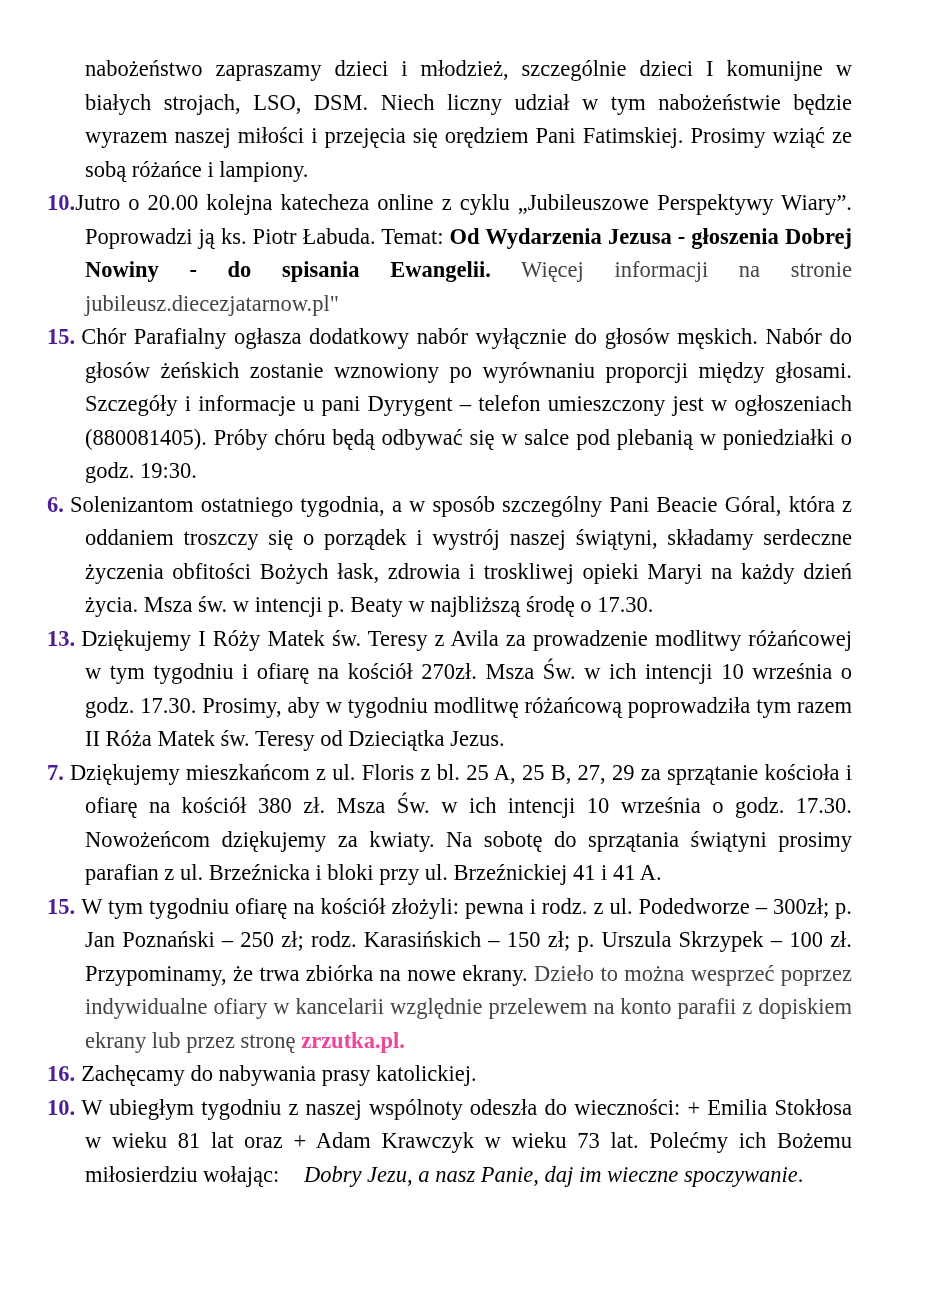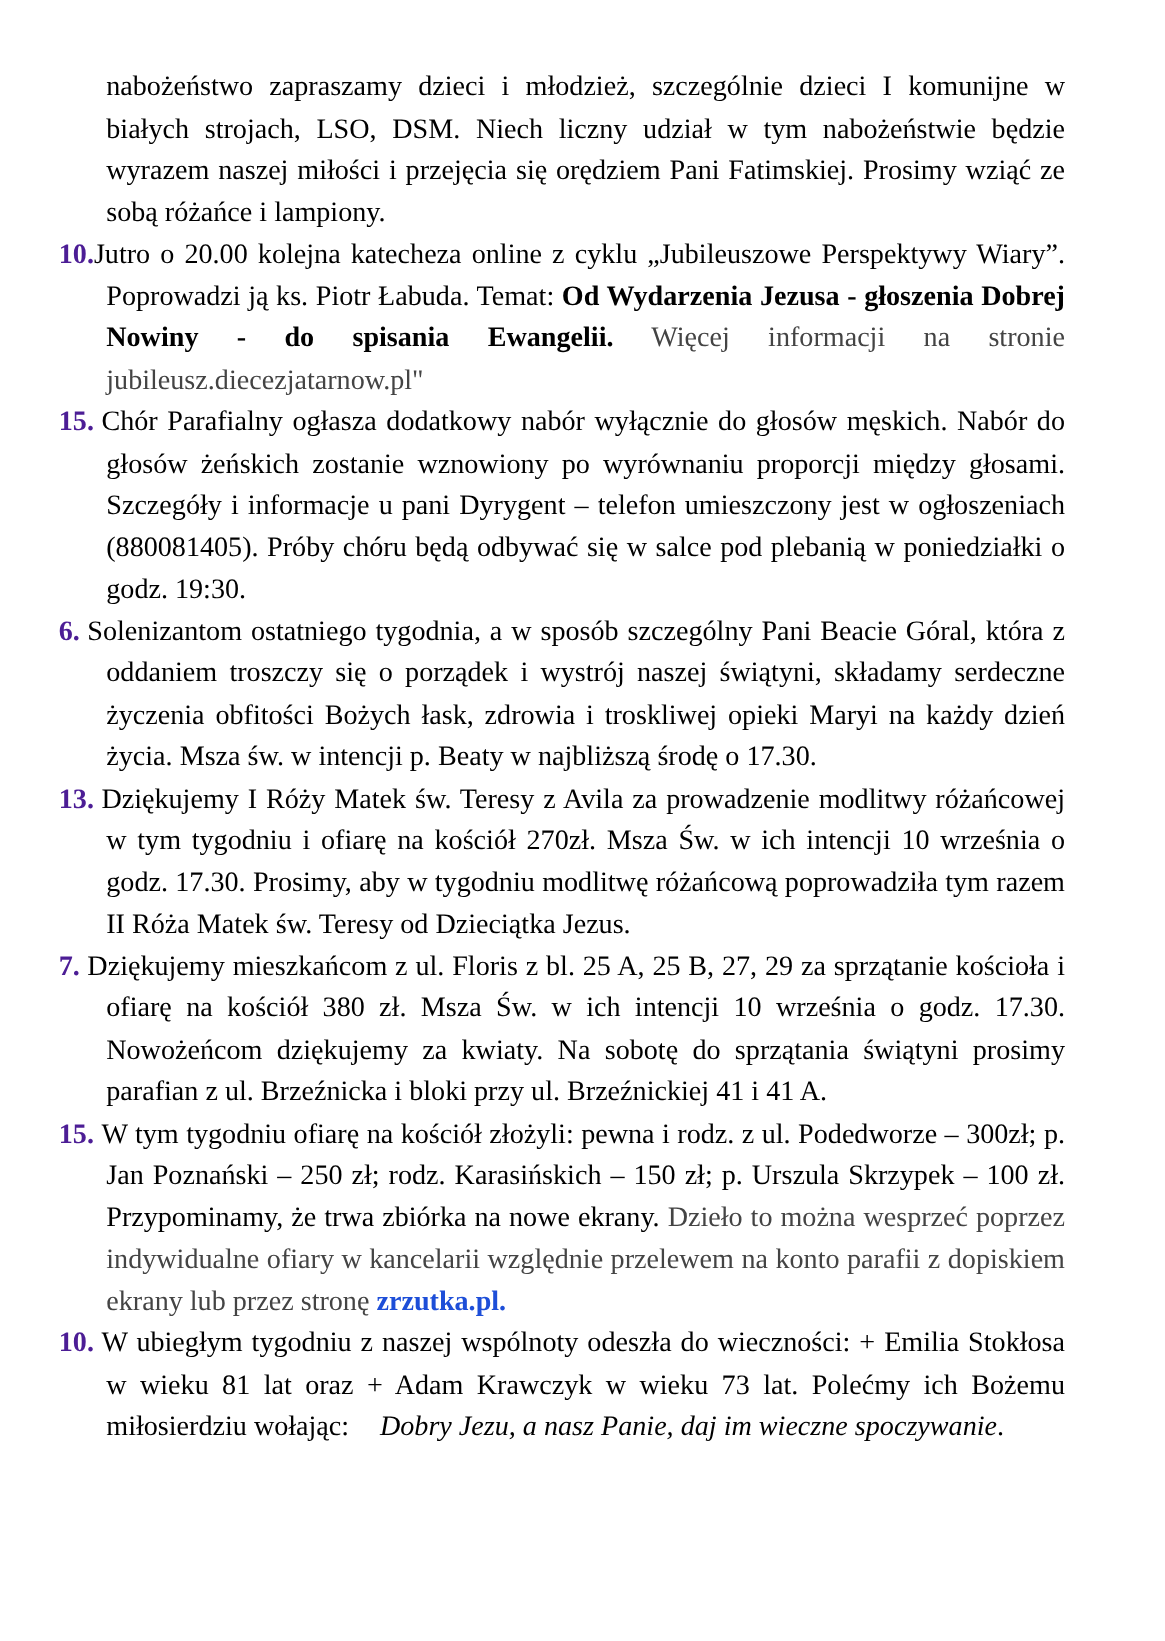--- a/index.html
+++ b/index.html
@@ -28,37 +28,38 @@
     text-indent: -38px;
   }
   .num {
     font-weight: bold;
     color: #4c1d95;
   }
   .sp { margin-right: 6px; }
   .b { font-weight: bold; }
   .i { font-style: italic; margin-left: 19px; }
   .muted { color: #444444; }
-  .muted-b { color: #1d4ed8; font-weight: bold; }
+  .muted-b { color: #ec4899; font-weight: bold; }
 </style>
 </head>
 <body>
 
 <div class="page">
 
   <p class="para intro"><span>nabożeństwo zapraszamy dzieci i młodzież, szczególnie dzieci I komunijne w białych strojach, LSO, DSM. Niech liczny udział w tym nabożeństwie będzie wyrazem naszej miłości i przejęcia się orędziem Pani Fatimskiej. Prosimy wziąć ze sobą różańce i lampiony.</span></p>
 
   <div class="item"><span class="num">10.</span><span>Jutro o 20.00 kolejna katecheza online z cyklu „Jubileuszowe Perspektywy Wiary”. Poprowadzi ją ks. Piotr Łabuda. Temat: </span><span class="b">Od Wydarzenia Jezusa - głoszenia Dobrej Nowiny - do spisania Ewangelii.</span><span class="muted"> Więcej informacji na stronie jubileusz.diecezjatarnow.pl"</span></div>
 
   <div class="item"><span class="num sp">15.</span><span>Chór Parafialny ogłasza dodatkowy nabór wyłącznie do głosów męskich. Nabór do głosów żeńskich zostanie wznowiony po wyrównaniu proporcji między głosami. Szczegóły i informacje u pani Dyrygent – telefon umieszczony jest w ogłoszeniach (880081405). Próby chóru będą odbywać się w salce pod plebanią w poniedziałki o godz. 19:30.</span></div>
 
   <div class="item"><span class="num sp">6.</span><span>Solenizantom ostatniego tygodnia, a w sposób szczególny Pani Beacie Góral, która z oddaniem troszczy się o porządek i wystrój naszej świątyni, składamy serdeczne życzenia obfitości Bożych łask, zdrowia i troskliwej opieki Maryi na każdy dzień życia. Msza św. w intencji p. Beaty w najbliższą środę o 17.30.</span></div>
 
   <div class="item"><span class="num sp">13.</span><span>Dziękujemy I Róży Matek św. Teresy z Avila za prowadzenie modlitwy różańcowej w tym tygodniu i ofiarę na kościół 270zł. Msza Św. w ich intencji 10 września o godz. 17.30. Prosimy, aby w tygodniu modlitwę różańcową poprowadziła tym razem II Róża Matek św. Teresy od Dzieciątka Jezus.</span></div>
 
   <div class="item"><span class="num sp">7.</span><span>Dziękujemy mieszkańcom z ul. Floris z bl. 25 A, 25 B, 27, 29 za sprzątanie kościoła i ofiarę na kościół 380 zł. Msza Św. w ich intencji 10 września o godz. 17.30. Nowożeńcom dziękujemy za kwiaty. Na sobotę do sprzątania świątyni prosimy parafian z ul. Brzeźnicka i bloki przy ul. Brzeźnickiej 41 i 41 A.</span></div>
 
   <div class="item"><span class="num sp">15.</span><span>W tym tygodniu ofiarę na kościół złożyli: pewna i rodz. z ul. Podedworze – 300zł; p. Jan Poznański – 250 zł; rodz. Karasińskich – 150 zł; p. Urszula Skrzypek – 100 zł. Przypominamy, że trwa zbiórka na nowe ekrany. </span><span class="muted">Dzieło to można wesprzeć poprzez indywidualne ofiary w kancelarii względnie przelewem na konto parafii z dopiskiem ekrany lub przez stronę </span><span class="muted-b">zrzutka.pl.</span></div>
 
+  <div class="item"><span class="num sp">16.</span><span>Zachęcamy do nabywania prasy katolickiej.</span></div>
 
   <div class="item"><span class="num sp">10.</span><span>W ubiegłym tygodniu z naszej wspólnoty odeszła do wieczności: + Emilia Stokłosa w wieku 81 lat oraz + Adam Krawczyk w wieku 73 lat. Polećmy ich Bożemu miłosierdziu wołając: </span><span class="i">Dobry Jezu, a nasz Panie, daj im wieczne spoczywanie</span><span>.</span></div>
 
 </div>
 
 </body></html>

